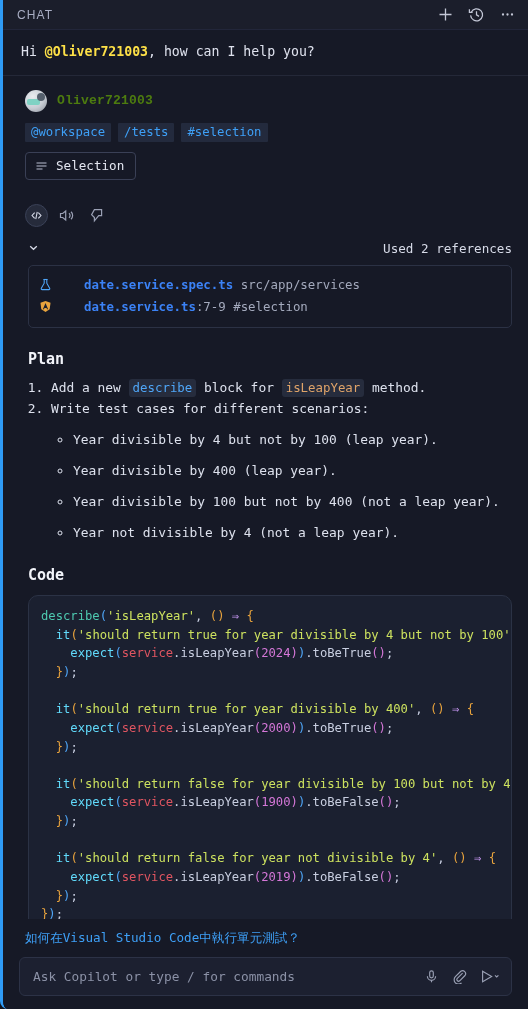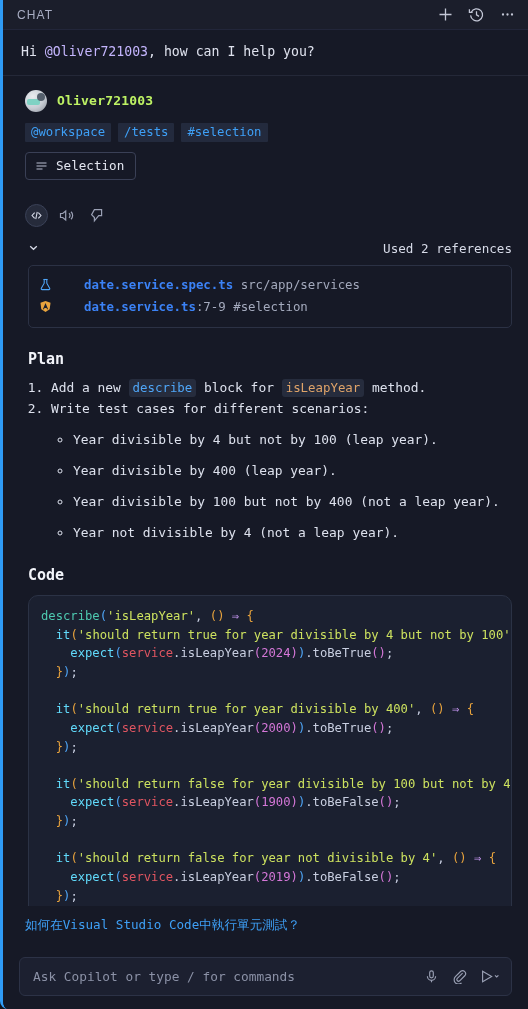--- a/index.html
+++ b/index.html
@@ -53,21 +53,21 @@
   
   #greeting-row {
     flex: 0 0 auto;
     padding: 13px 16px 14px 18px;
     background: #161926;
     border-bottom: 1px solid #242838;
     font-size: 13.2px;
     color: #dfe2ee;
     line-height: 1.35;
   }
-  #greeting-row b { color: #c4b5fd; font-weight: 400; }
+  #greeting-row b { color: #fde047; font-weight: 700; }
 
   
   #body {
     flex: 1 1 auto;
     overflow: hidden;
     position: relative;
   }
 
   
   #user-turn { padding: 14px 16px 6px 22px; }
@@ -81,22 +81,23 @@
     content: ""; position: absolute; left: 2px; top: 9px;
     width: 13px; height: 6px; border-radius: 2px;
     background: #7fd2c4;
   }
   #avatar::after {
     content: ""; position: absolute; left: 12px; top: 3px;
     width: 8px; height: 8px; border-radius: 50%;
     background: #55606d;
   }
   #user-name {
-    font-size: 13px; font-weight: 700; color: #bef264;
+    font-size: 13px; font-weight: 700; color: #4d7c0f;
     letter-spacing: .2px;
+    font-family: Liberation Mono, monospace;
   }
   #chips { display: flex; gap: 7px; margin: 11px 0 0 0; flex-wrap: wrap; }
   .chip {
     background: #232a3d;
     color: #3ea0f7;
     font-size: 12.3px;
     padding: 2px 6px 3px 6px;
     border-radius: 1px;
     cursor: pointer;
   }
@@ -218,21 +219,20 @@
     cursor: pointer;
   }
   #input-bar {
     background: #1c2030;
     border: 1px solid #2c3246;
     border-radius: 6px;
     height: 39px;
     display: flex;
     align-items: center;
     padding: 0 11px 0 13px;
-    margin-top: 13px;
   }
   #chat-input {
     flex: 1;
     background: transparent;
     border: none;
     outline: none;
     color: #dfe2ee;
     font-family: inherit;
     font-size: 12.8px;
   }

